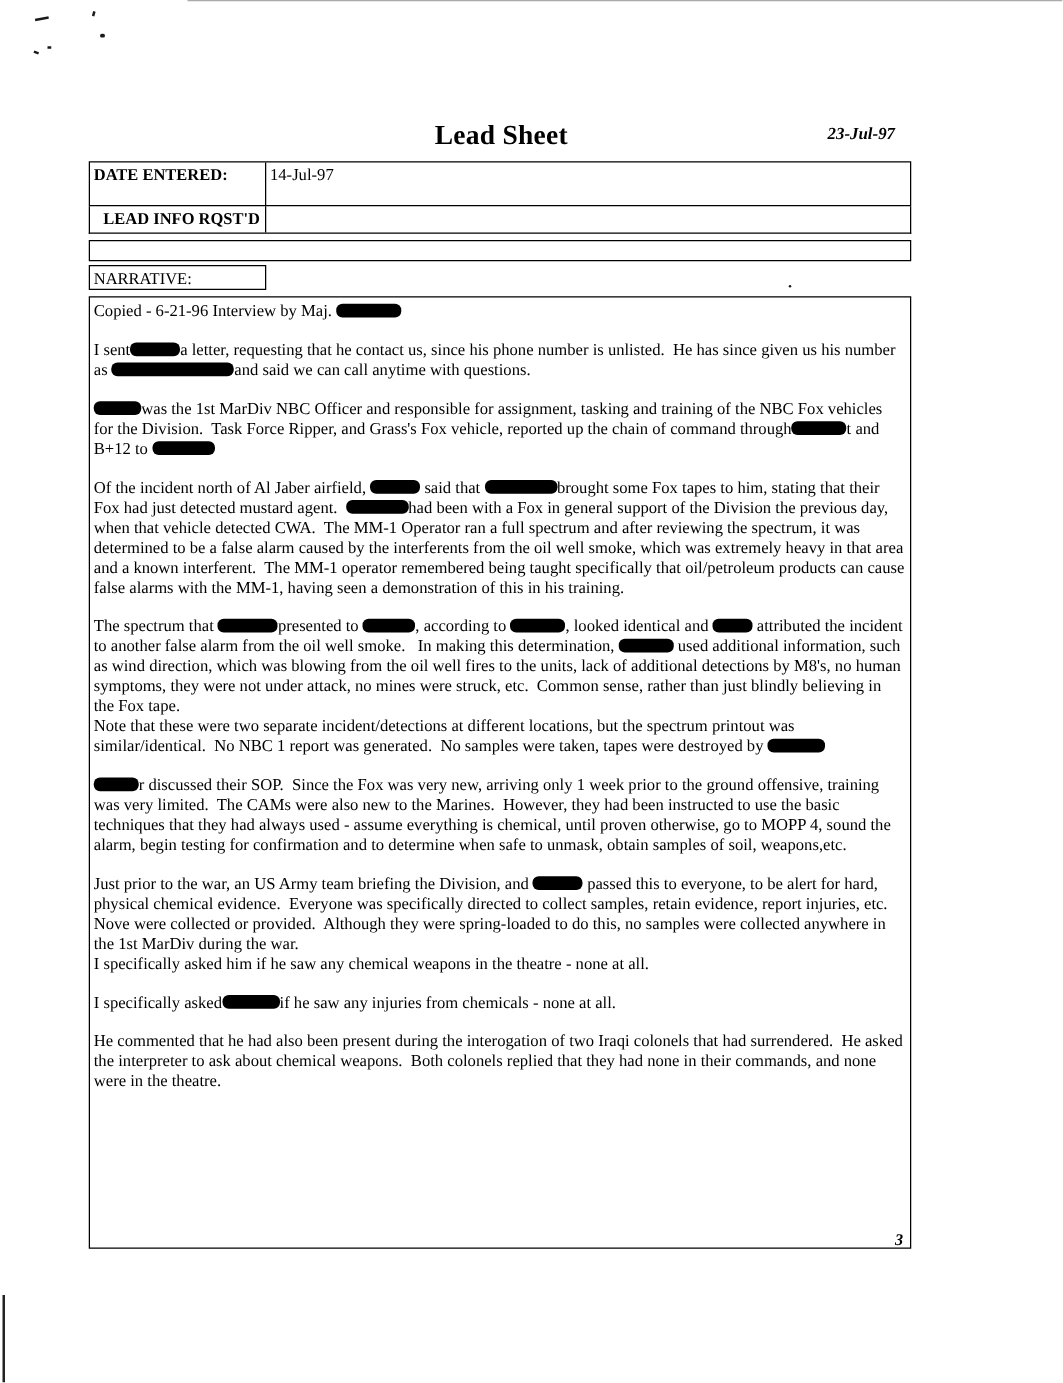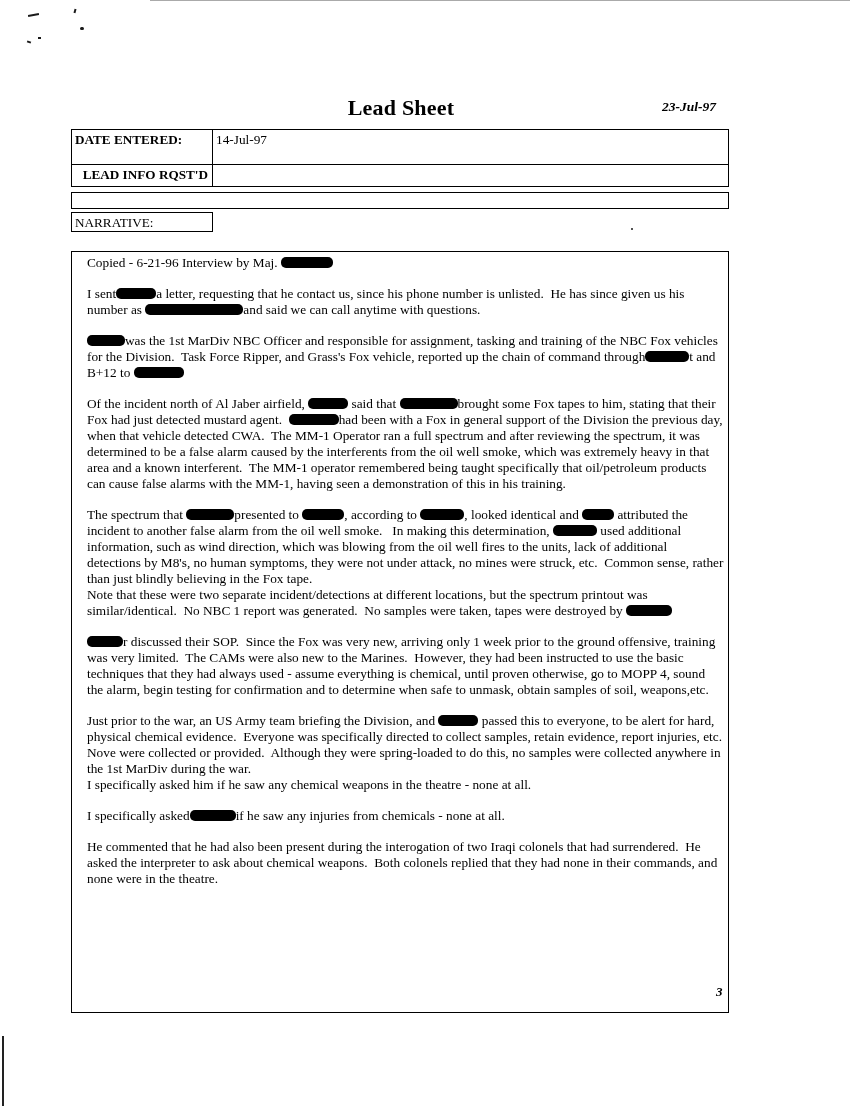--- a/index.html
+++ b/index.html
@@ -44,24 +44,24 @@
   .row-date { height:36px; }
   .row-lead { height:22px;text-align:right; }
   .spacer-a { height:5px; }
   .empty-row { border:1px solid #000; box-sizing:border-box; height:17px; }
   .spacer-b { height:3px; }
   .narr-label-row {
     width:142px; border:1px solid #000; box-sizing:border-box; height:20px;
     padding:2px 4px 1px 3px; font-weight:normal; font-size:13.2px;
   }
   .narrative-box {
-    margin-top:19px;
+    margin-top:5px;
     border:1px solid #000; box-sizing:border-box;
     min-height:762px;
-    padding:3px 4px 10px 15px;
+    padding:3px 4px 10px 3px;
     line-height:16px;
   }
   .para { margin:0 0 15px 0; white-space:pre-wrap; }
   .para.tight { margin-top:-15px; }
   .redact {
     display:inline-block; background:#000; height:11px;
     border-radius:5px; vertical-align:-1px;
   }
 
   .page-number {

